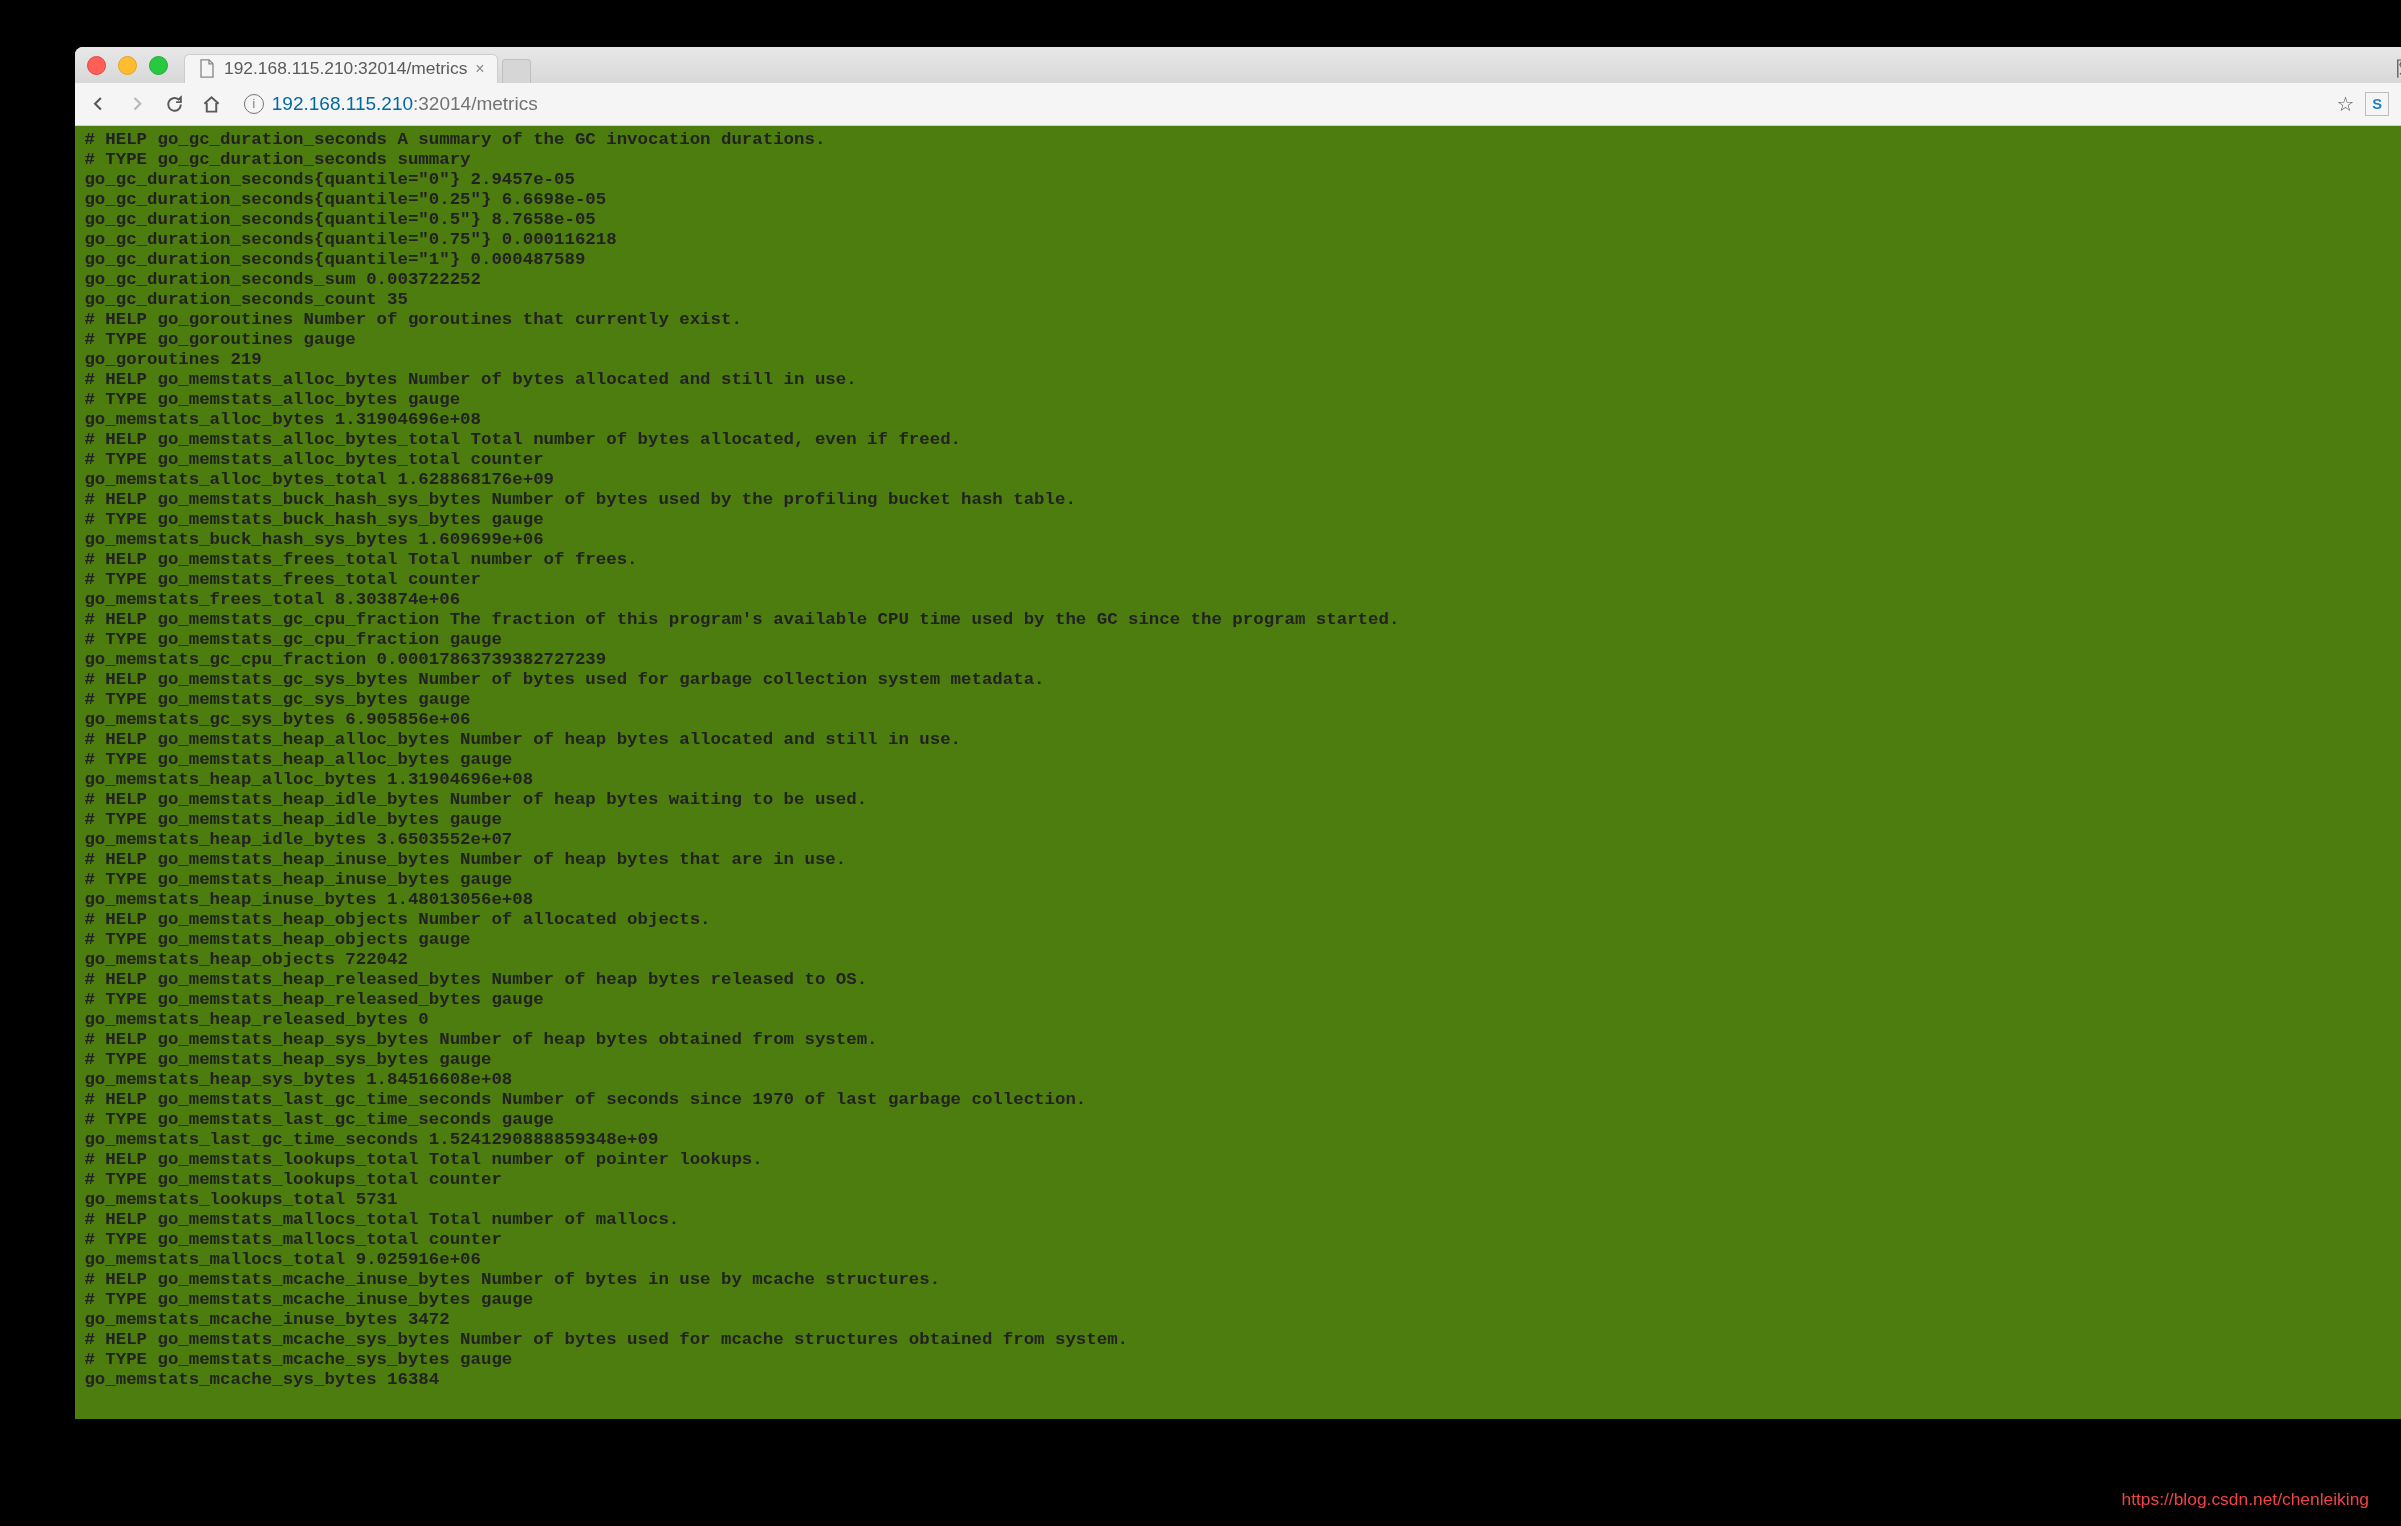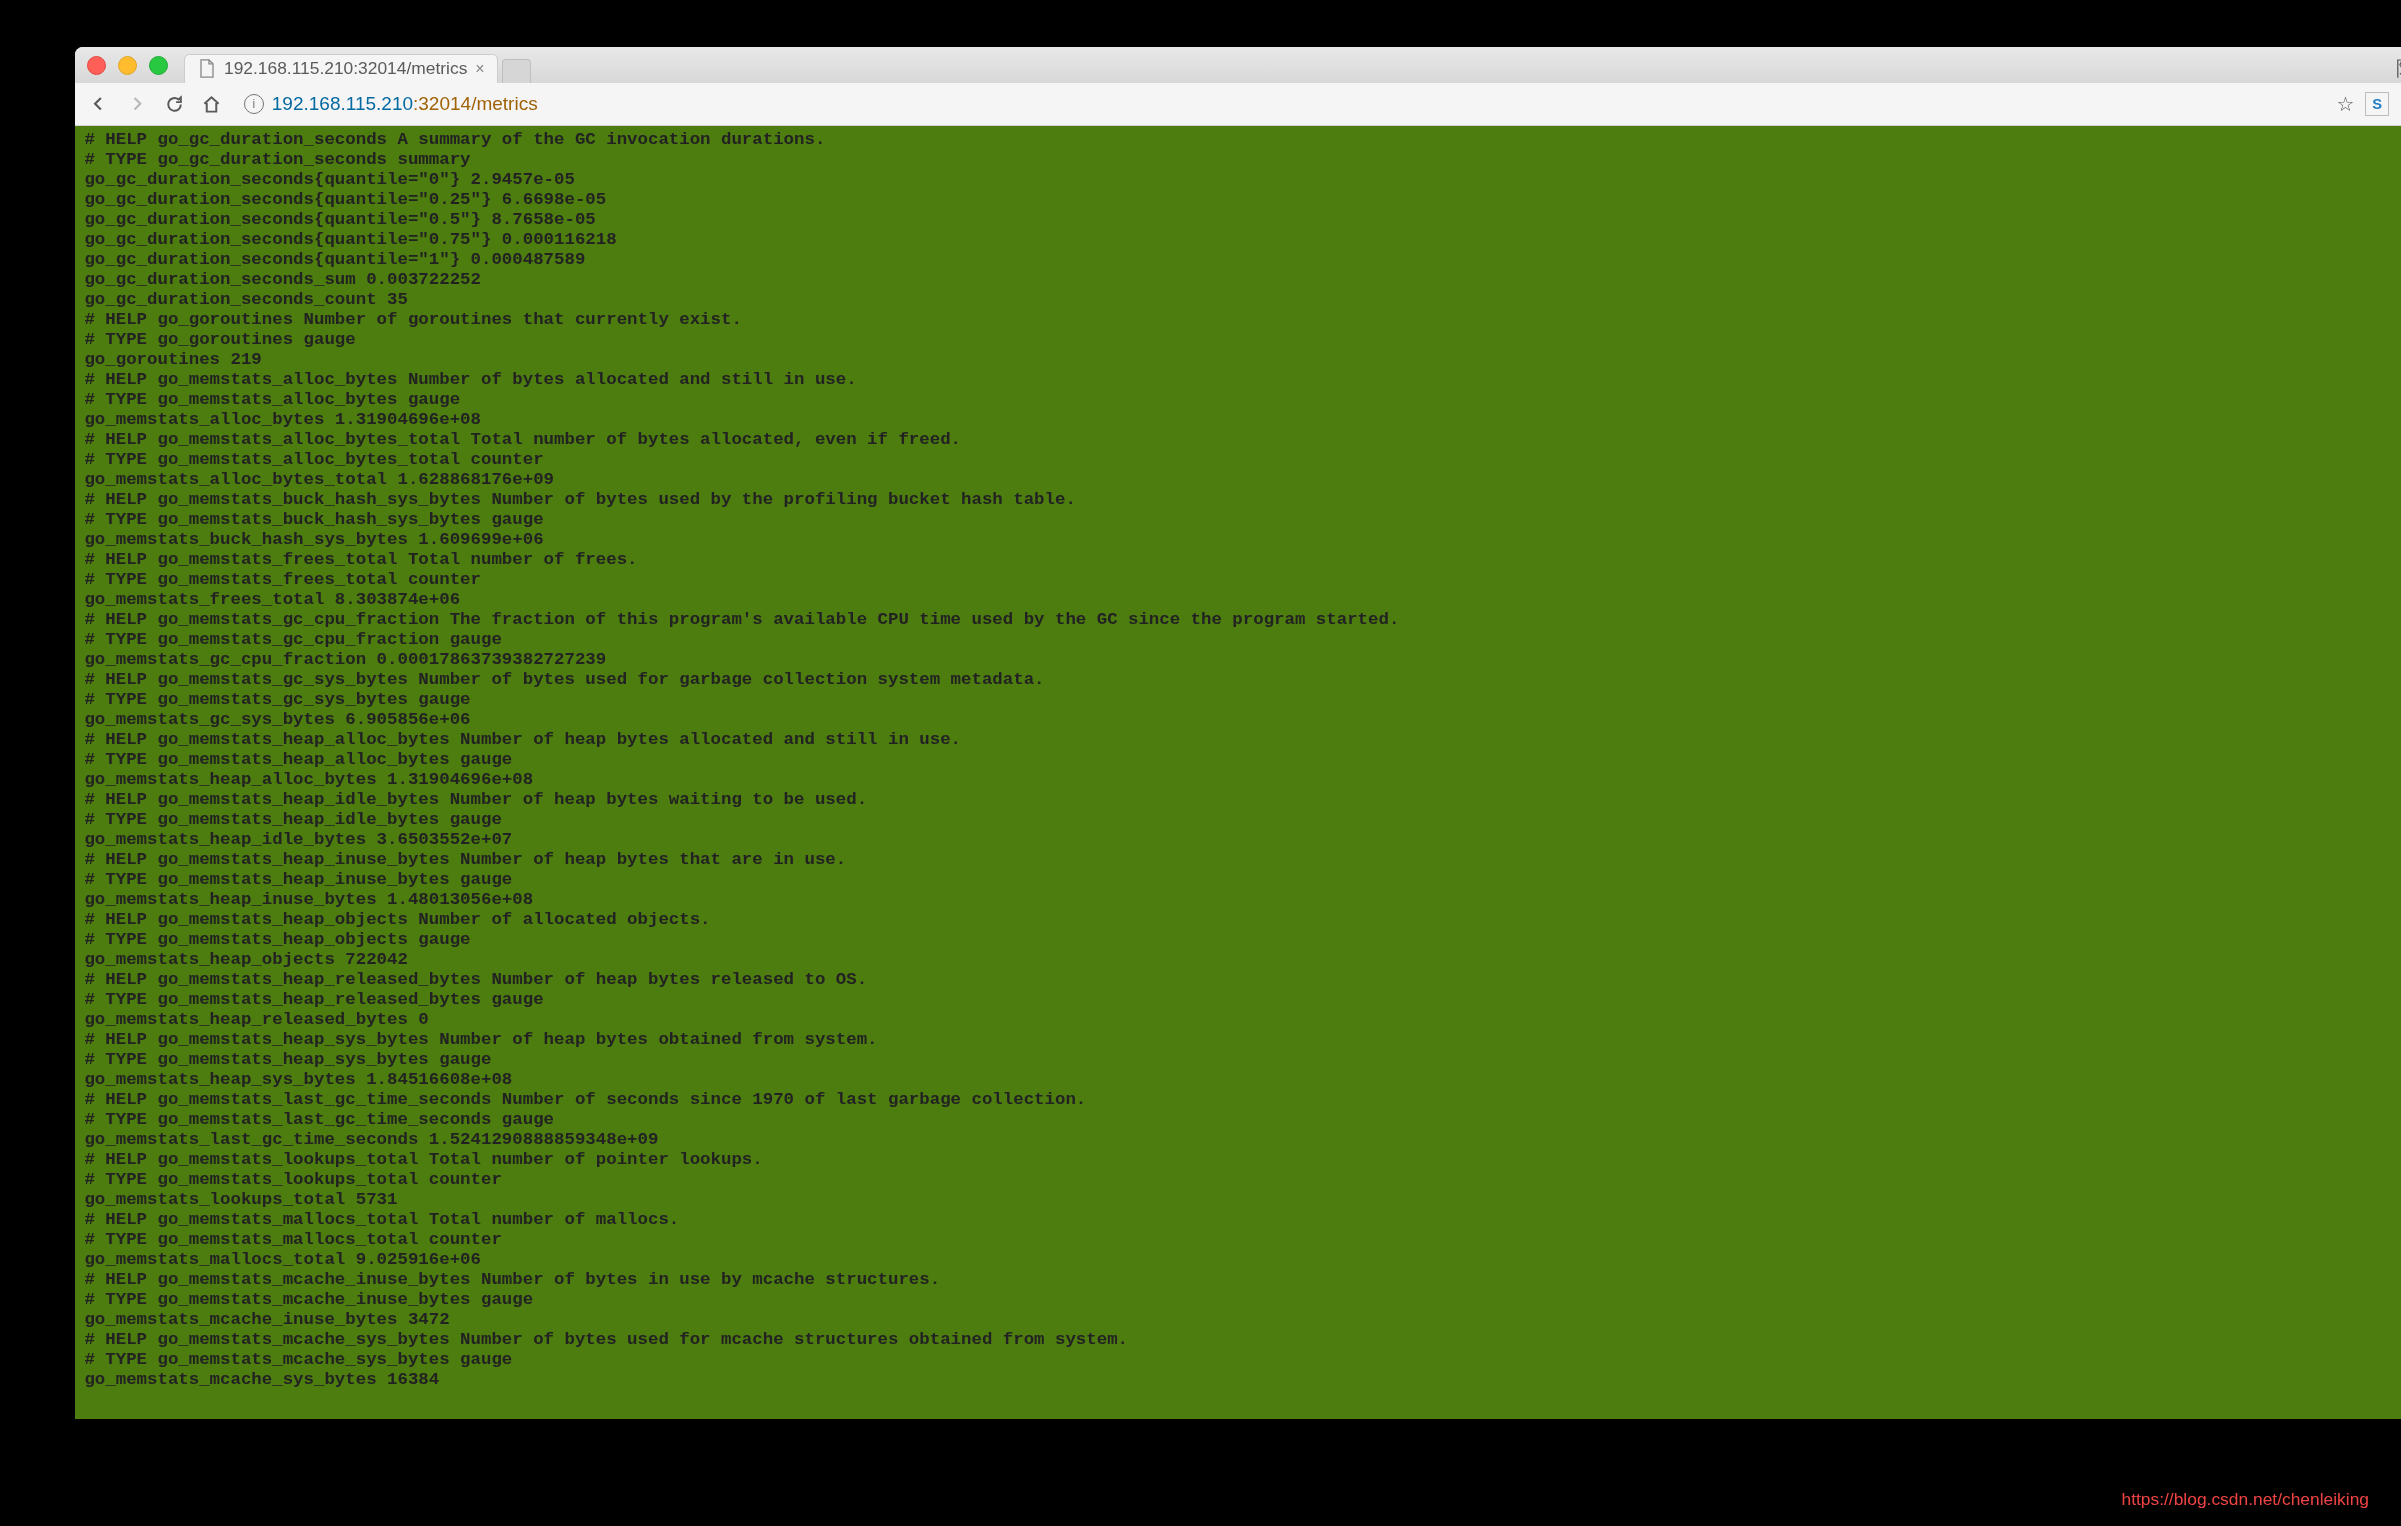--- a/index.html
+++ b/index.html
@@ -130,21 +130,21 @@
       border:1.3px solid #757575;
       border-radius:50%;
       display:flex;
       align-items:center;
       justify-content:center;
       font-size:12px;
       color:#757575;
     }
     .url-text { color:#333; }
     .url-host { color:#0369a1; }
-    .url-path { color:#a16207; }
+    .url-path { color:#737373; }
     .toolbar-right {
       display: flex;
       align-items: center;
       gap: 10.7px;
       margin-left: 8px;
     }
     .star-icon { font-size: 20px; color: #5a5a5a; }
     .ext-icon {
       width: 24px;
       height: 24px;

